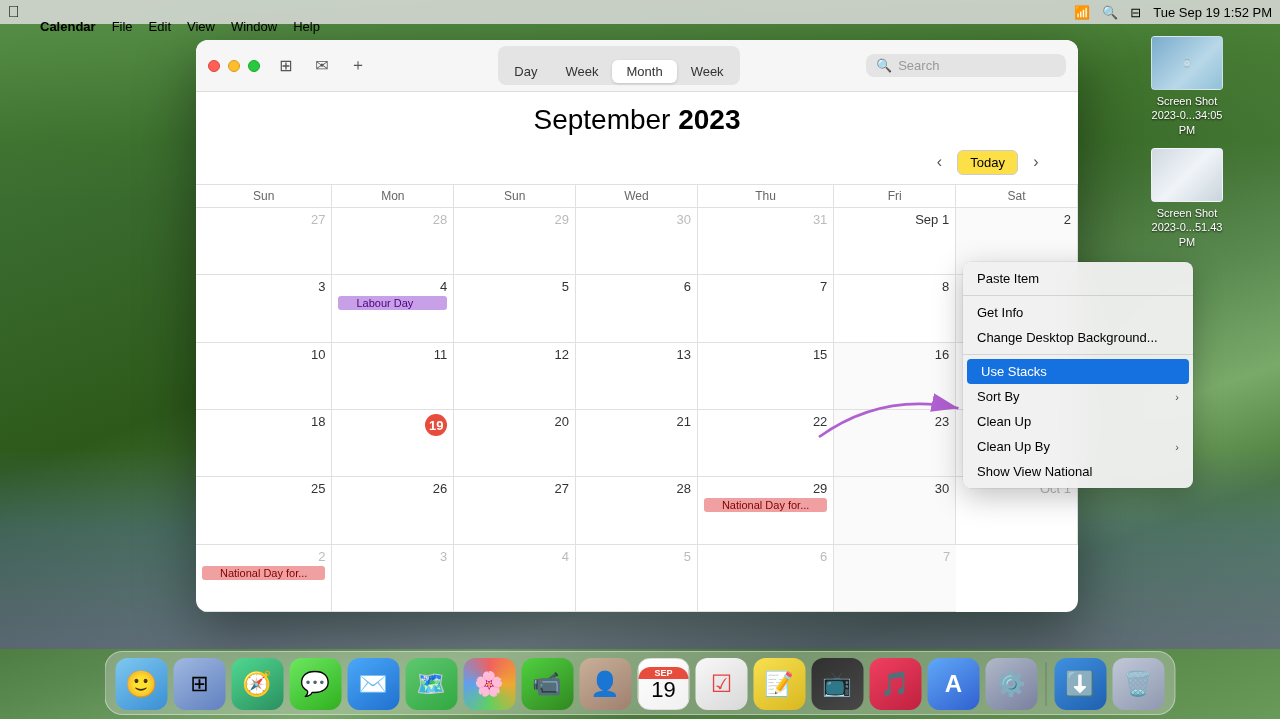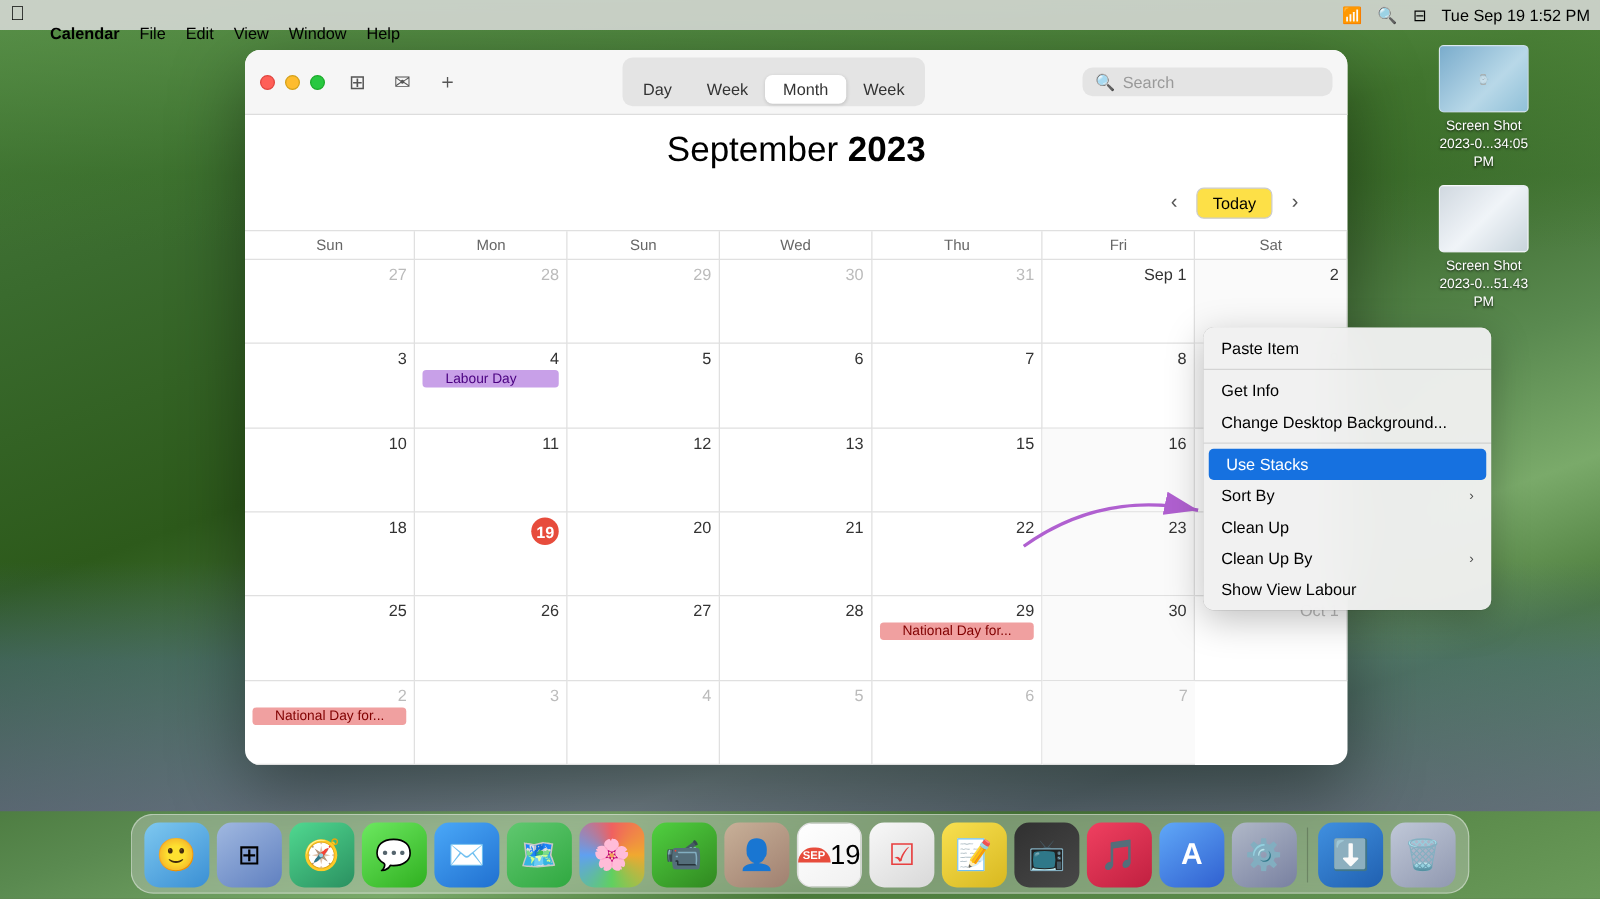--- a/index.html
+++ b/index.html
@@ -406,21 +406,21 @@
       align-items: center;
       justify-content: center;
       cursor: pointer;
       font-size: 28px;
       position: relative;
       transition: transform 0.1s;
     }
     .dock-calendar {
       background: linear-gradient(145deg, #fff, #f0f0f0);
       border: 1px solid #ddd;
-      flex-direction: row;
+      flex-direction: column;
       font-size: 10px;
       gap: 0;
     }
     .dock-calendar .cal-top {
       background: #e74c3c;
       width: 100%;
       text-align: center;
       color: #fff;
       font-size: 9px;
       font-weight: 600;
@@ -697,21 +697,21 @@
     <span class="ctx-arrow">›</span>
   </div>
   <div class="ctx-item">
     <span>Clean Up</span>
   </div>
   <div class="ctx-item">
     <span>Clean Up By</span>
     <span class="ctx-arrow">›</span>
   </div>
   <div class="ctx-item">
-    <span>Show View Labour</span>
+    <span>Show View National</span>
   </div>
 </div>
 
 <div class="dock">
 
   <div class="dock-item" style="background:none;padding:0;">
     <div style="width:52px;height:52px;border-radius:12px;background:linear-gradient(145deg,#7ec8f0,#3a8fd4);display:flex;align-items:center;justify-content:center;font-size:26px;">
       <span>🙂</span>
     </div>
   </div>

